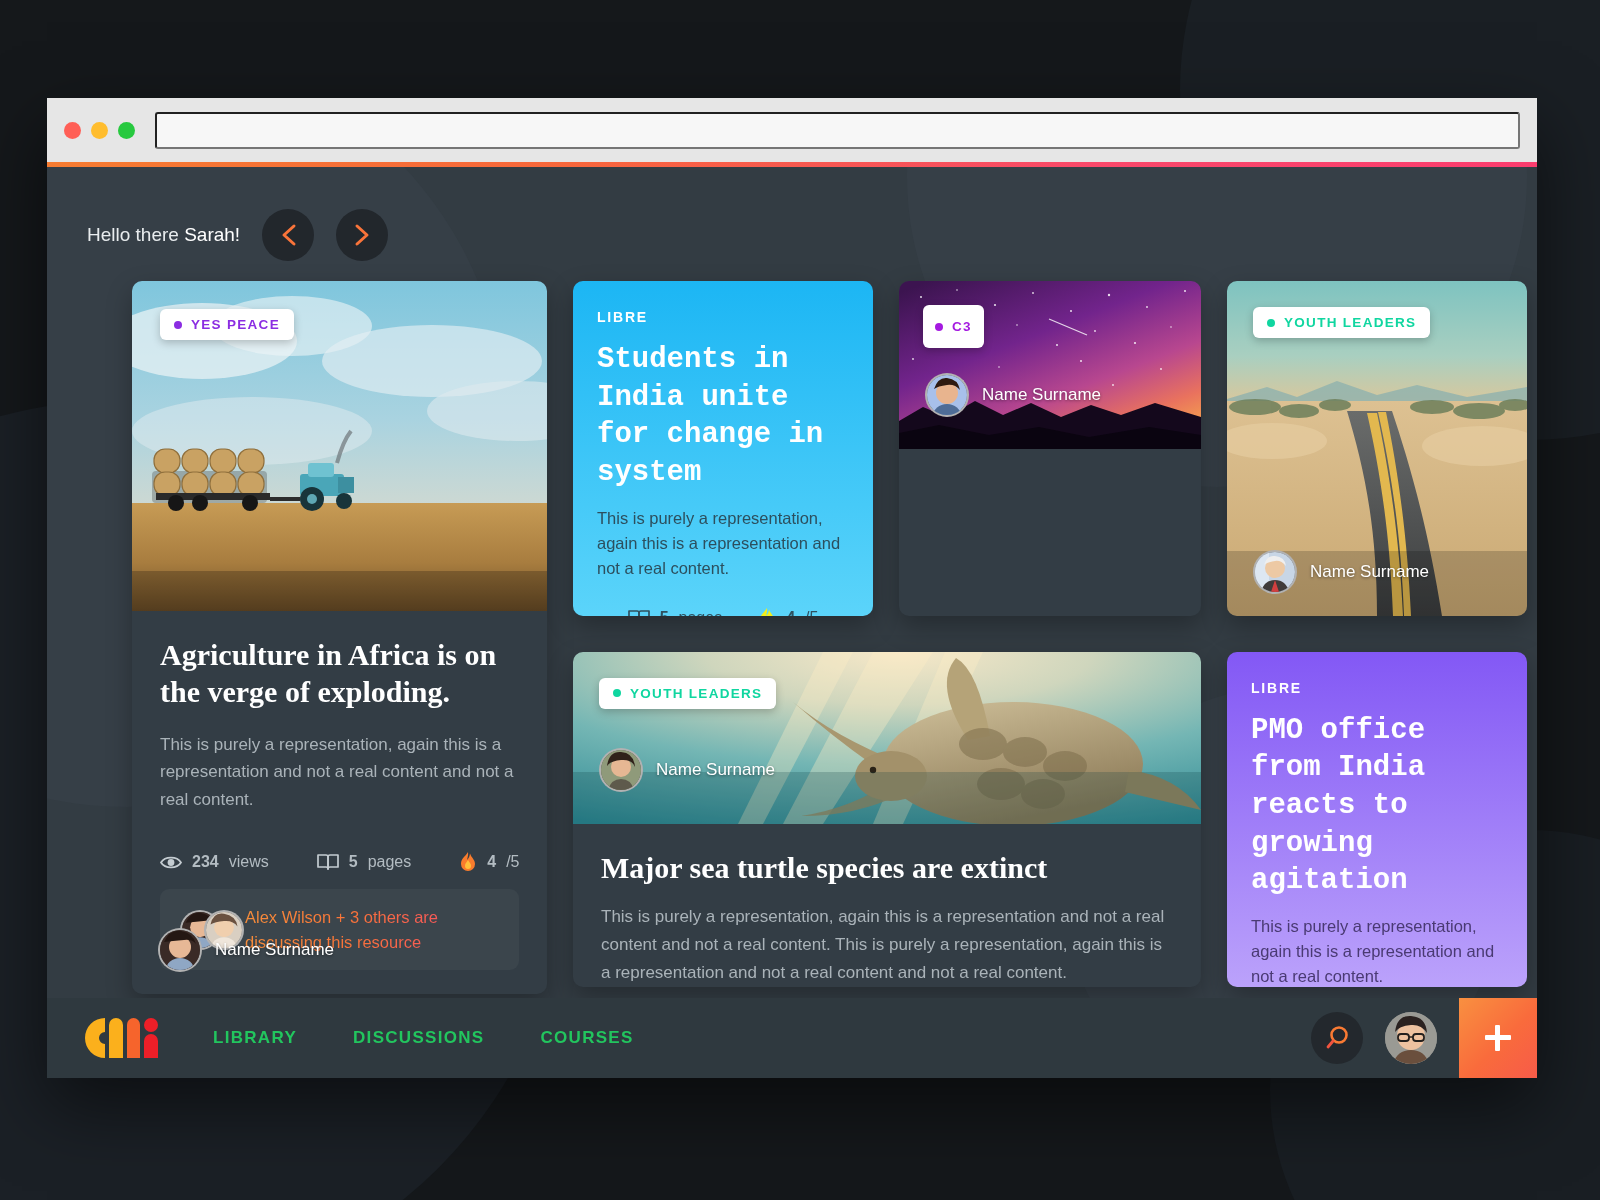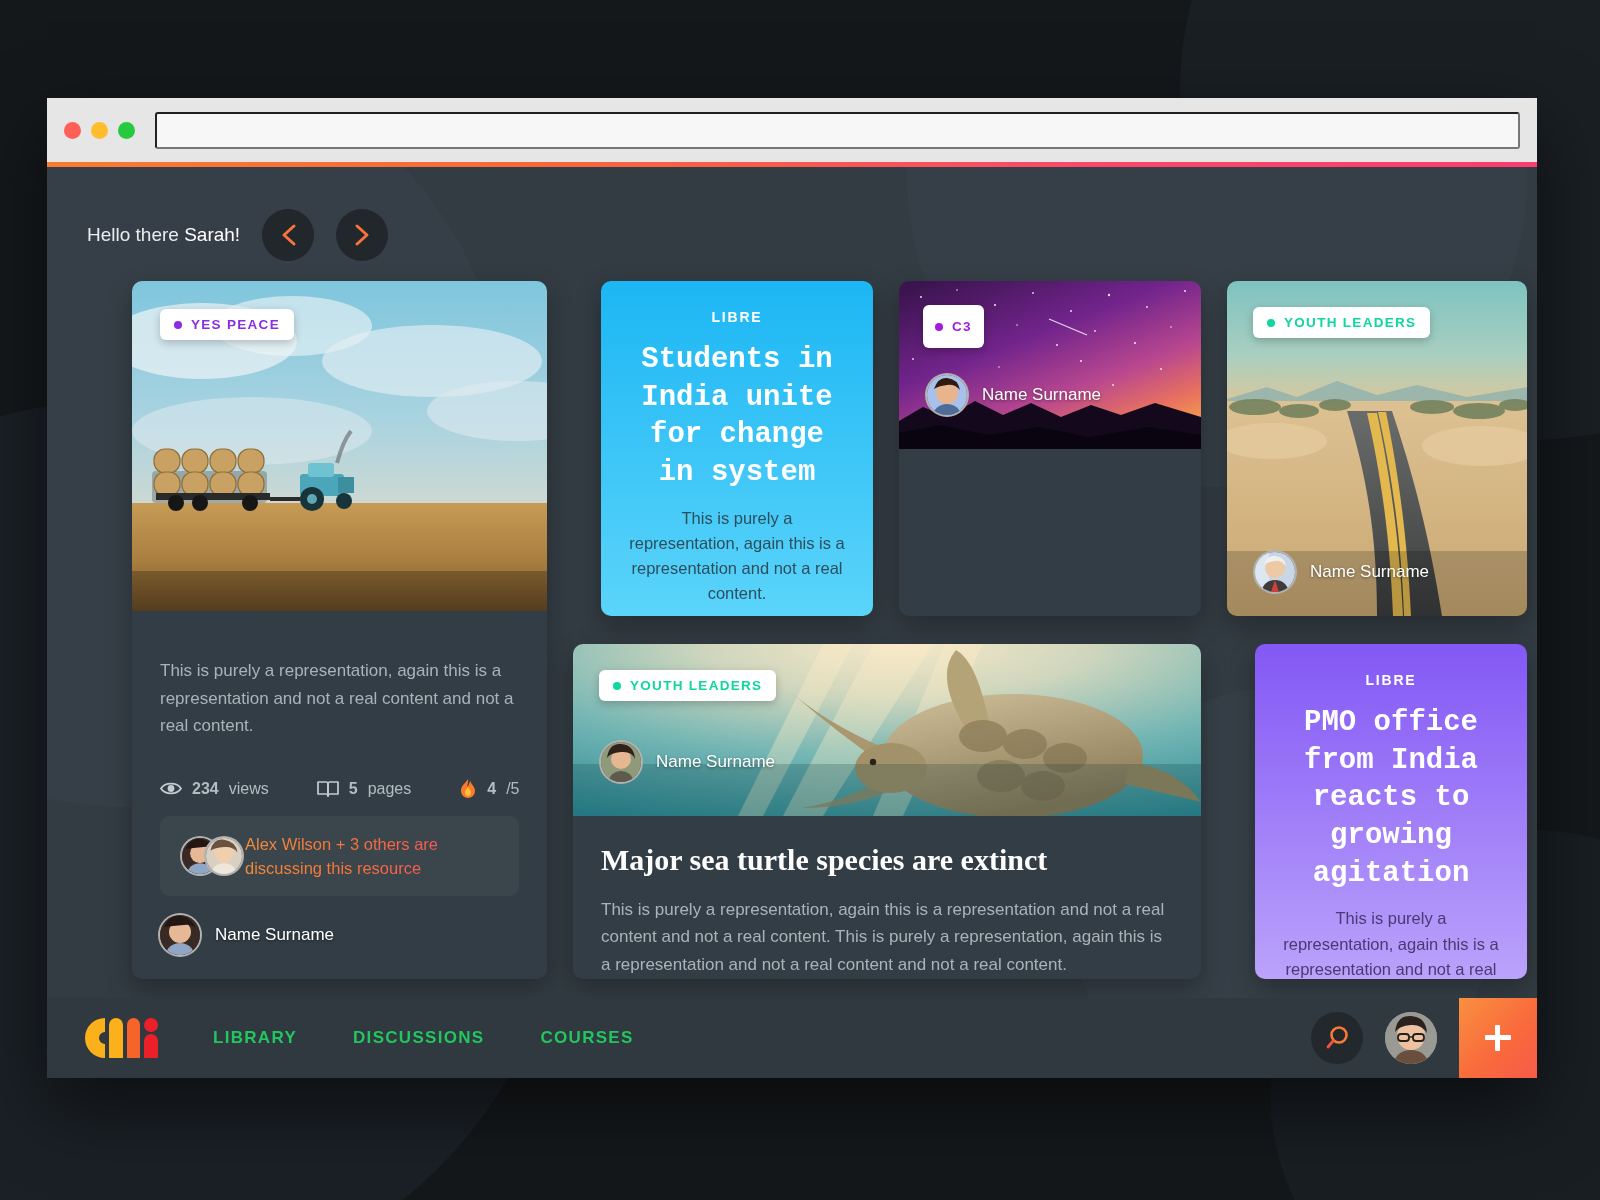--- a/index.html
+++ b/index.html
@@ -177,21 +177,21 @@
   .stack .avatar { width:40px; height:40px; border-width:2px; }
   .stack .avatar + .avatar { margin-left:-16px; }
   .discuss-text {
     font-size:16.5px; line-height:1.48;
     background: linear-gradient(92deg,#f78d3a 0%, #f97438 40%, #f75a57 75%, #f4487a 100%);
     -webkit-background-clip:text; background-clip:text;
     color:transparent; -webkit-text-fill-color:transparent;
   }
 
   
-  .card.solid { padding: 28px 24px 26px; text-align:center; display:flex; flex-direction:column;margin-left:28px; }
+  .card.solid { padding: 28px 24px 26px; display:flex; flex-direction:column; }
   .card.solid .kicker {
     color:#ffffff; font-size:14px; font-weight:700; letter-spacing:1.8px;
     margin-bottom:16px;
   }
   .card.solid .title { font-size:29px; line-height:1.3;font-family:Liberation Mono, monospace; }
   .card.solid .desc { font-size:16.5px; line-height:1.52; margin-top:14px; }
   .card.solid .meta { justify-content:center; margin-top:auto; padding-top:26px; gap:36px; }
 
   .card.blue   { background: linear-gradient(180deg,#1cb6f4 0%, #5bd4fa 100%); }
   .card.blue .desc { color:#2c4f5e; }
@@ -343,20 +343,21 @@
               <svg viewBox="0 0 40 40">
                 <rect width="40" height="40" fill="#3a2a26"></rect>
                 <circle cx="20" cy="17" r="11" fill="#e7b896"></circle>
                 <path d="M4 12 q6 -13 17 -11 q12 2 15 13 q-4 -5 -12 -4 q-12 1 -20 2z" fill="#241713"></path>
                 <ellipse cx="20" cy="40" rx="14" ry="12" fill="#8fa7c4"></ellipse>
               </svg>
             </div>
             <span class="name">Name Surname</span>
           </div>
           <div class="body">
+            <div class="title" style="font-size:30px">Agriculture in Africa is on the verge of exploding.</div>
             <div class="desc" style="font-size:17px; margin-top:20px;">This is purely a representation, again this is a representation and not a real content and not a real content.</div>
             <div class="meta" style="margin-top:38px; color:#b3bcc2;">
               <span class="item">
                 <svg class="icon-eye" width="22" height="15" viewBox="0 0 22 15">
                   <path d="M1 7.5 C5 1 17 1 21 7.5 C17 14 5 14 1 7.5Z" fill="none" stroke="#c4ccd1" stroke-width="1.8"></path>
                   <circle cx="11" cy="7.5" r="3.4" fill="#c4ccd1"></circle>
                 </svg>
                 <b>234</b>
                 <span>views</span>
               </span>

